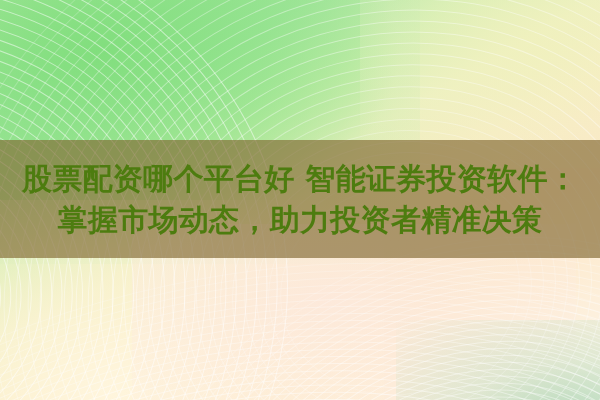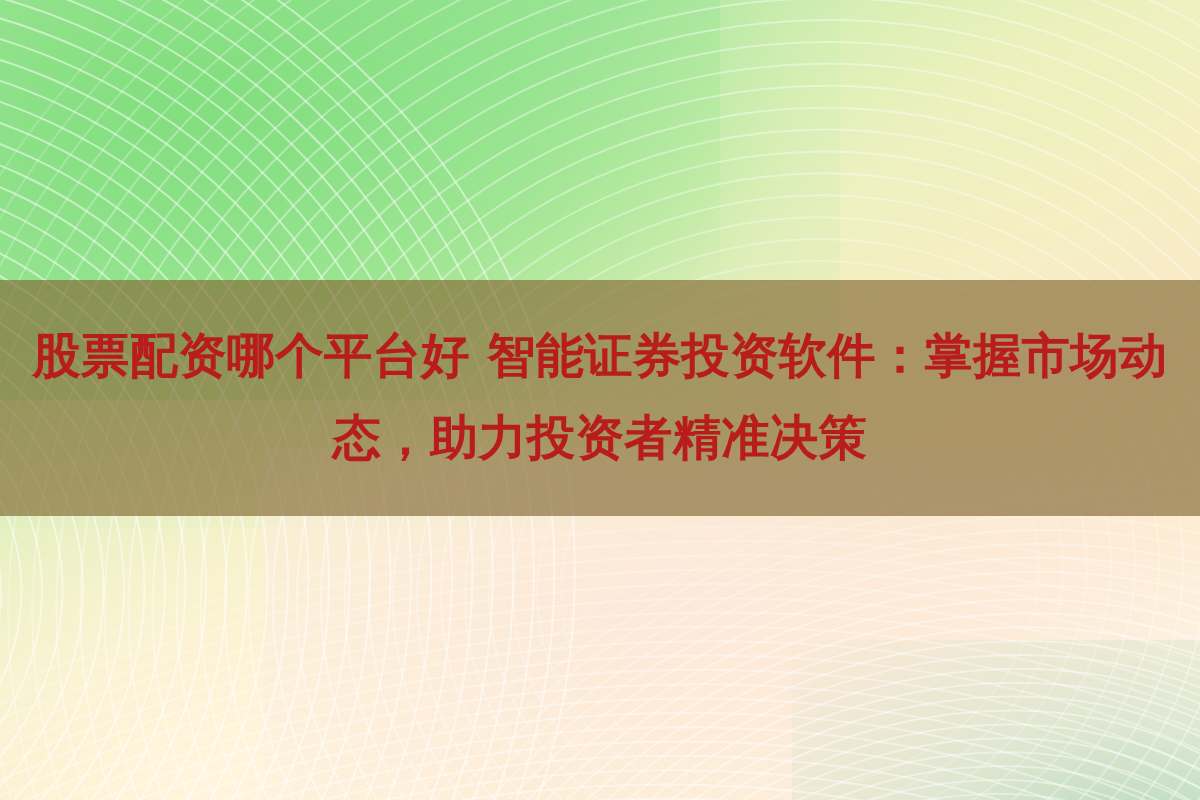--- a/index.html
+++ b/index.html
@@ -136,22 +136,22 @@
     display: flex;
     align-items: center;
     justify-content: center;
   }
   #title {
     margin: 0;
     padding: 0 8px;
     width: 100%;
     box-sizing: border-box;
     text-align: center;
-    color: #b91c1c;
-    font-size: 24px;
+    color: #4d7c0f;
+    font-size: 30px;
     font-weight: 700;
     line-height: 41px;
     letter-spacing: 0.3px;
     white-space: pre-wrap;
     font-family: "DejaVu Sans", "Liberation Sans", sans-serif;
   }
 </style>
 </head>
 <body>
 

